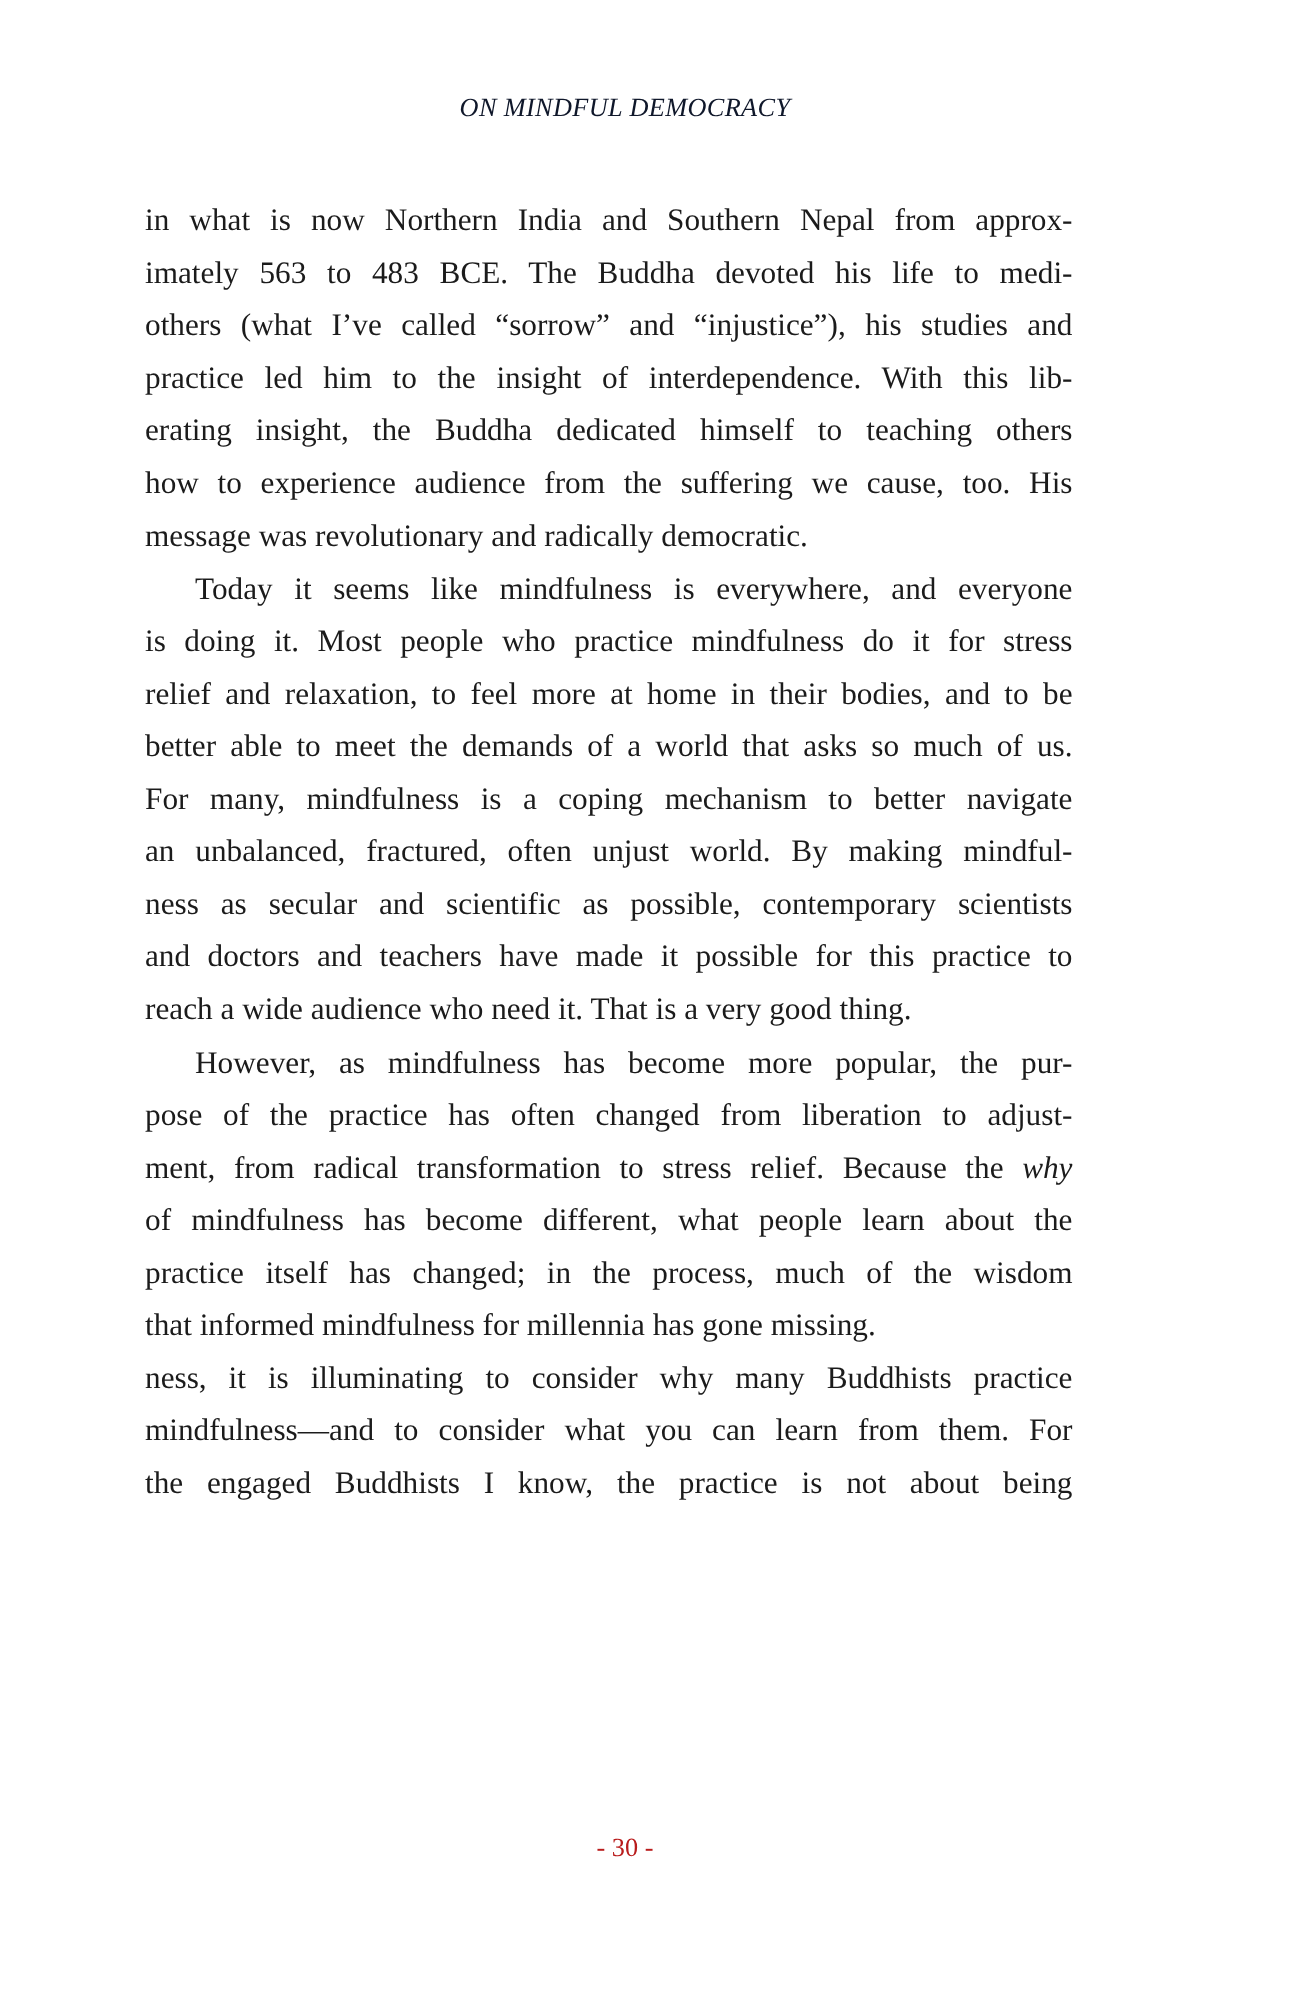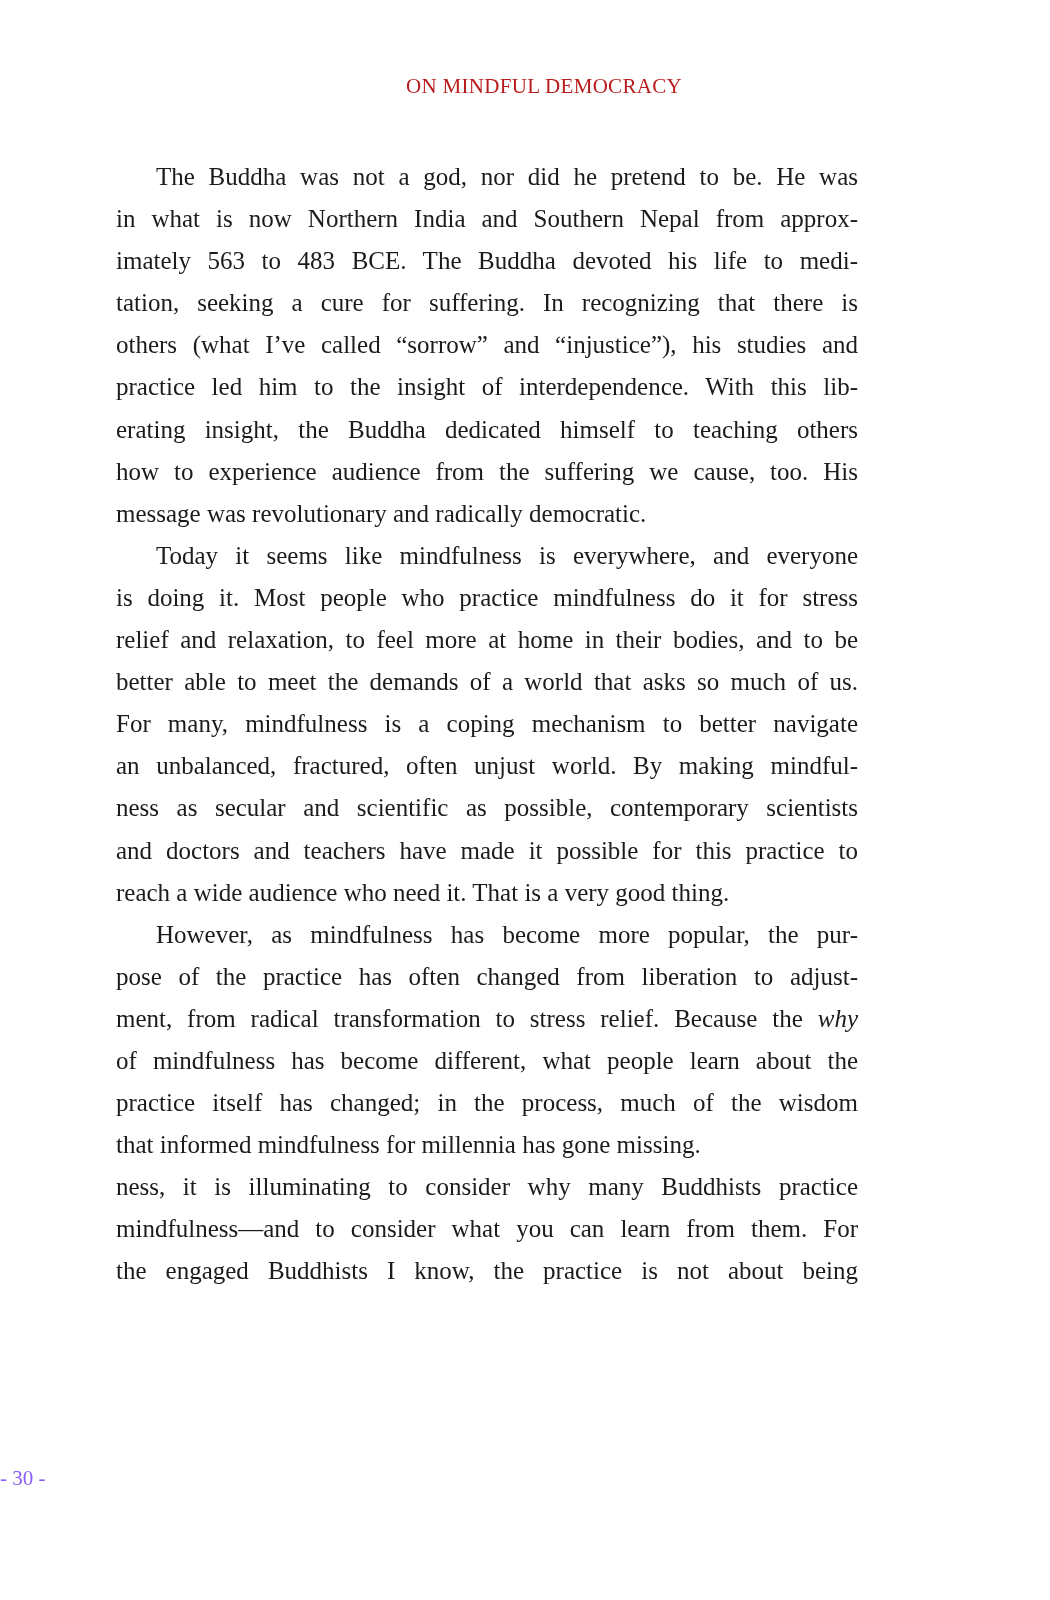--- a/index.html
+++ b/index.html
@@ -21,24 +21,24 @@
       width: 1050px;
       height: 1600px;
       background: #ffffff;
     }
     .running-head {
       position: absolute;
       top: 74px;
       left: 0;
       width: 1000px;
       text-align: center;
+      font-style: italic;
       font-size: 21px;
       letter-spacing: 0.3px;
-      color: #b91c1c;
-      padding-left: 44px;
+      color: #0f172a;
     }
     .body-text {
       position: absolute;
       left: 116px;
       top: 156px;
       width: 742px;
       font-size: 25px;
       line-height: 42.1px;
       color: #1b1b1b;
     }
@@ -56,38 +56,37 @@
       padding-left: 40px;
     }
     .line em {
       font-style: italic;
     }
     .folio {
       position: absolute;
       top: 1466px;
       left: 0;
       width: 1000px;
+      text-align: center;
       font-size: 21px;
-      color: #8b5cf6;
+      color: #b91c1c;
     }
   </style>
 </head>
 <body>
 
 <div class="page">
 
   <div class="running-head">ON MINDFUL DEMOCRACY</div>
 
   <div class="body-text">
 
     <div>
-      <span class="line indent">The Buddha was not a god, nor did he pretend to be. He was</span>
       <span class="line">in what is now Northern India and Southern Nepal from approx-</span>
       <span class="line">imately 563 to 483 BCE. The Buddha devoted his life to medi-</span>
-      <span class="line">tation, seeking a cure for suffering. In recognizing that there is</span>
       <span class="line">others (what I’ve called “sorrow” and “injustice”), his studies and</span>
       <span class="line">practice led him to the insight of interdependence. With this lib-</span>
       <span class="line">erating insight, the Buddha dedicated himself to teaching others</span>
       <span class="line">how to experience audience from the suffering we cause, too. His</span>
       <span class="line last">message was revolutionary and radically democratic.</span>
     </div>
 
     <div>
       <span class="line indent">Today it seems like mindfulness is everywhere, and everyone</span>
       <span class="line">is doing it. Most people who practice mindfulness do it for stress</span>

